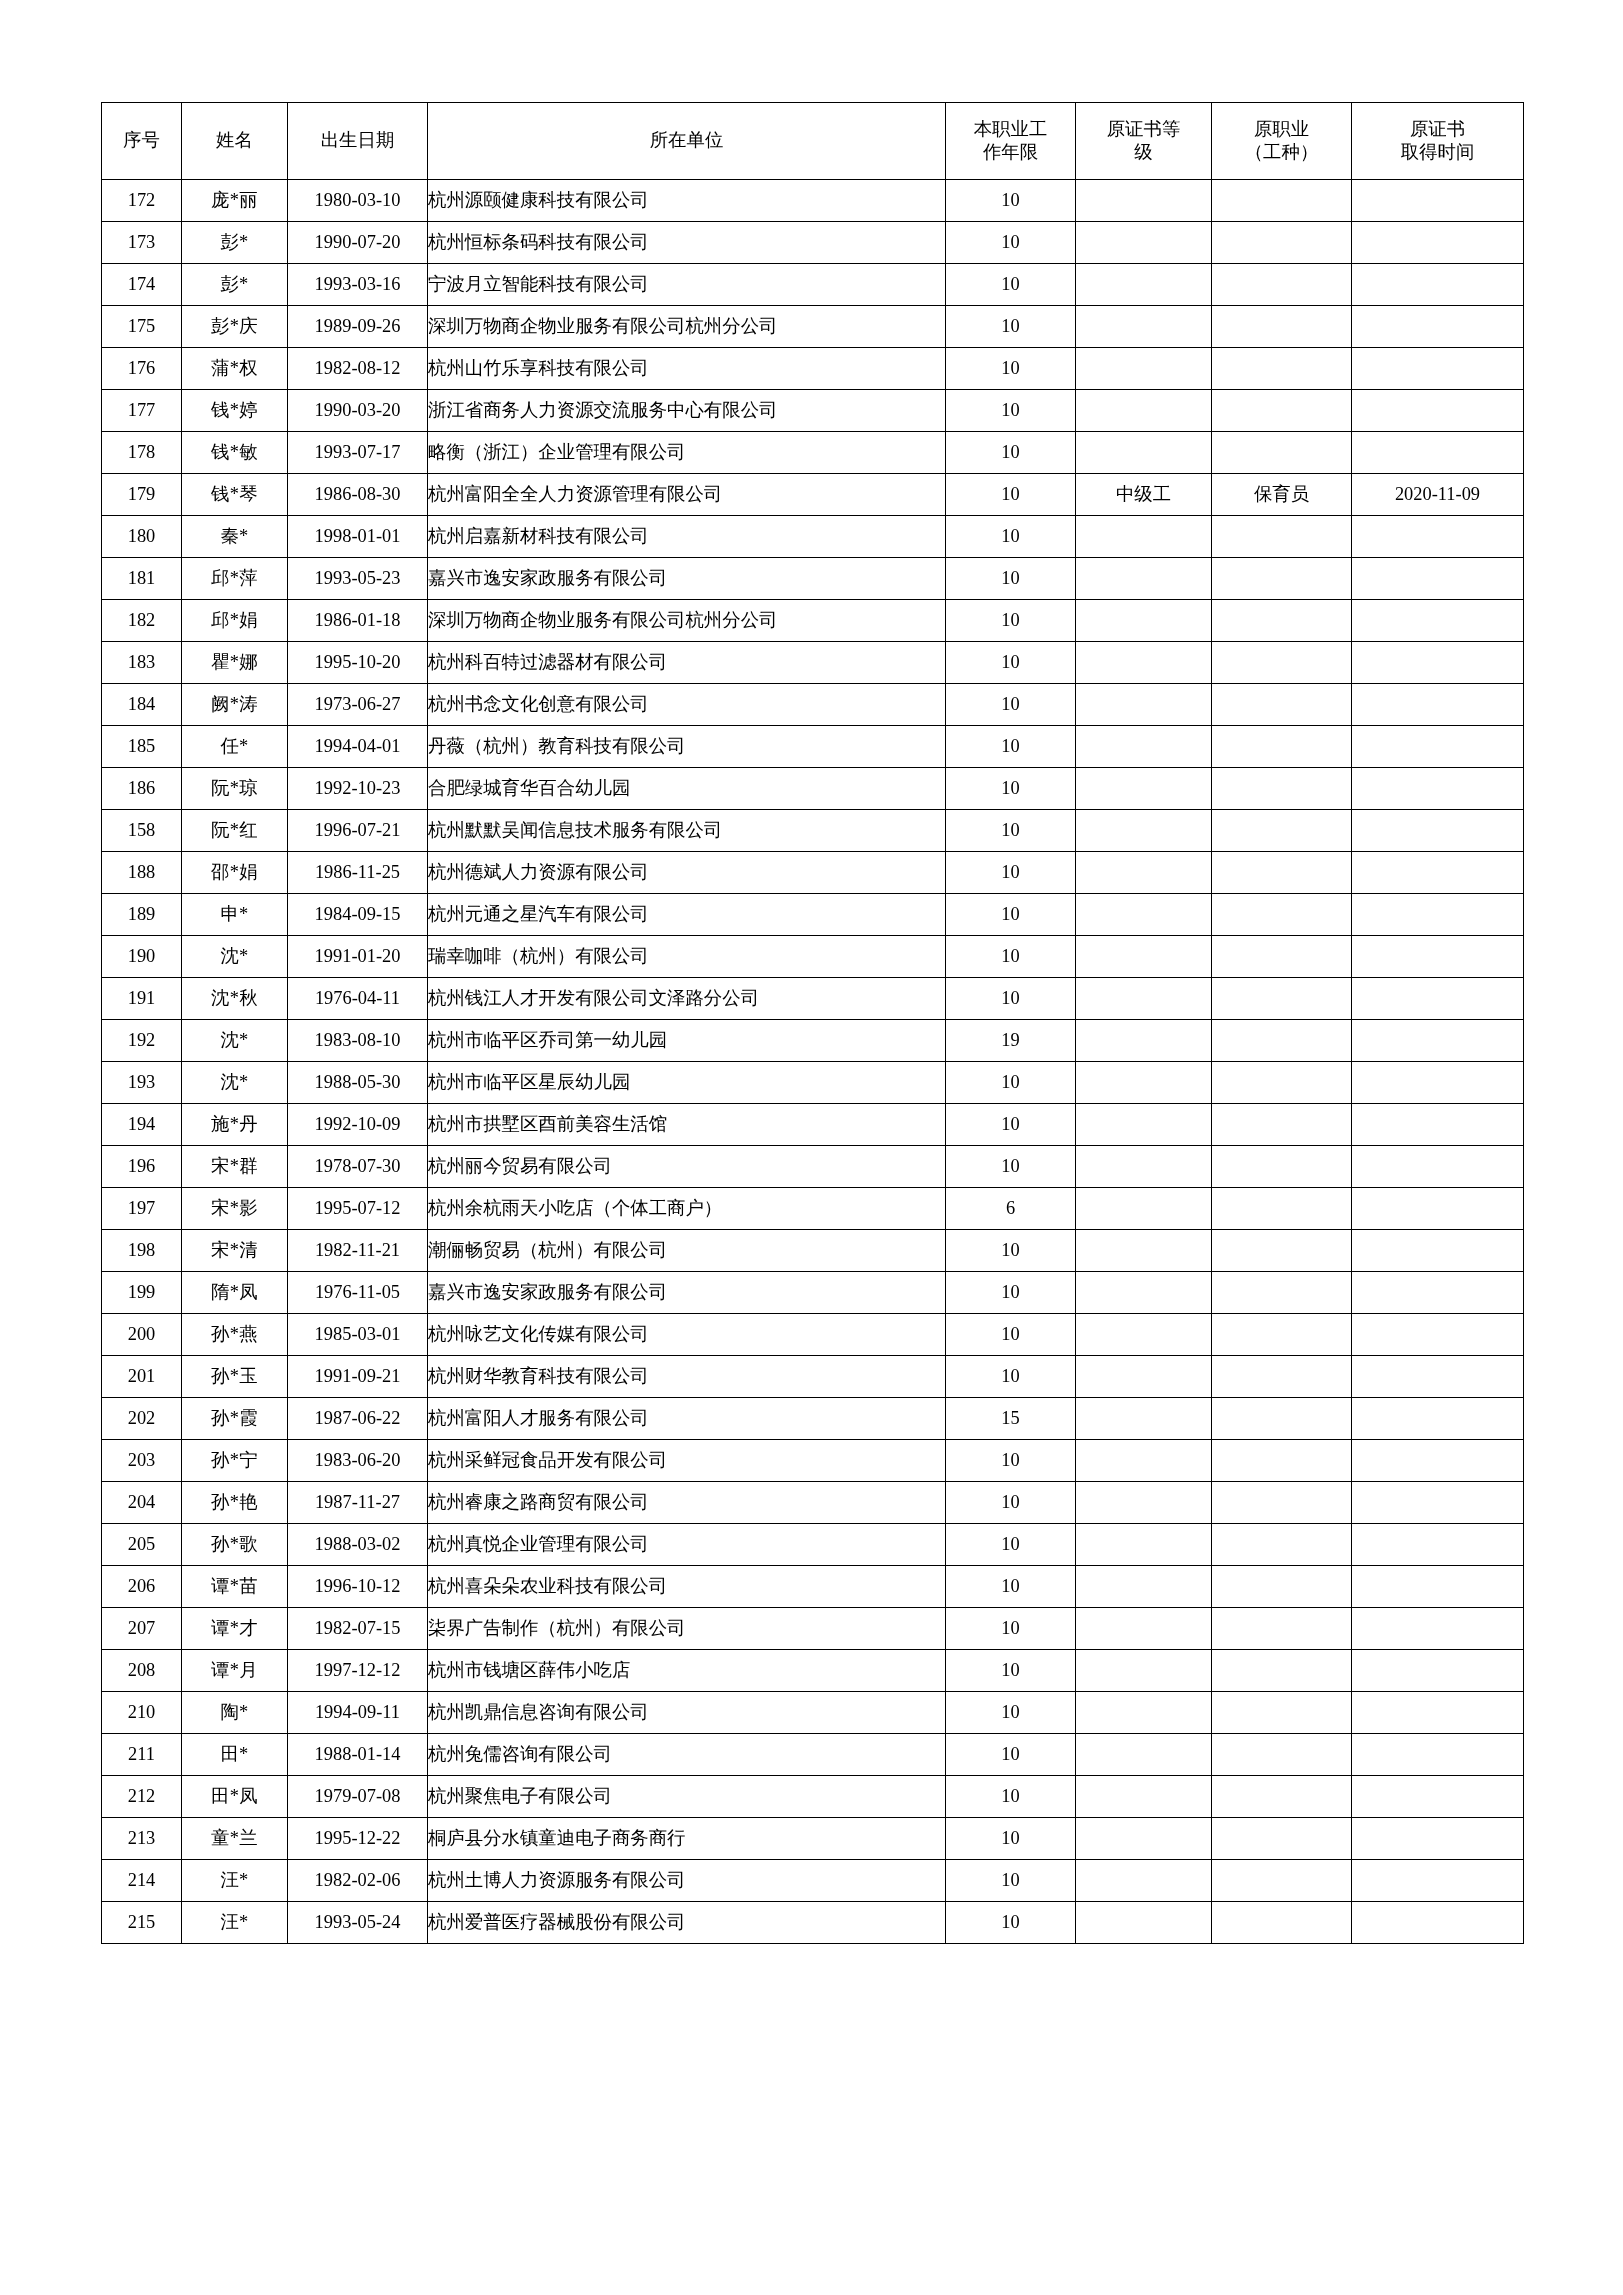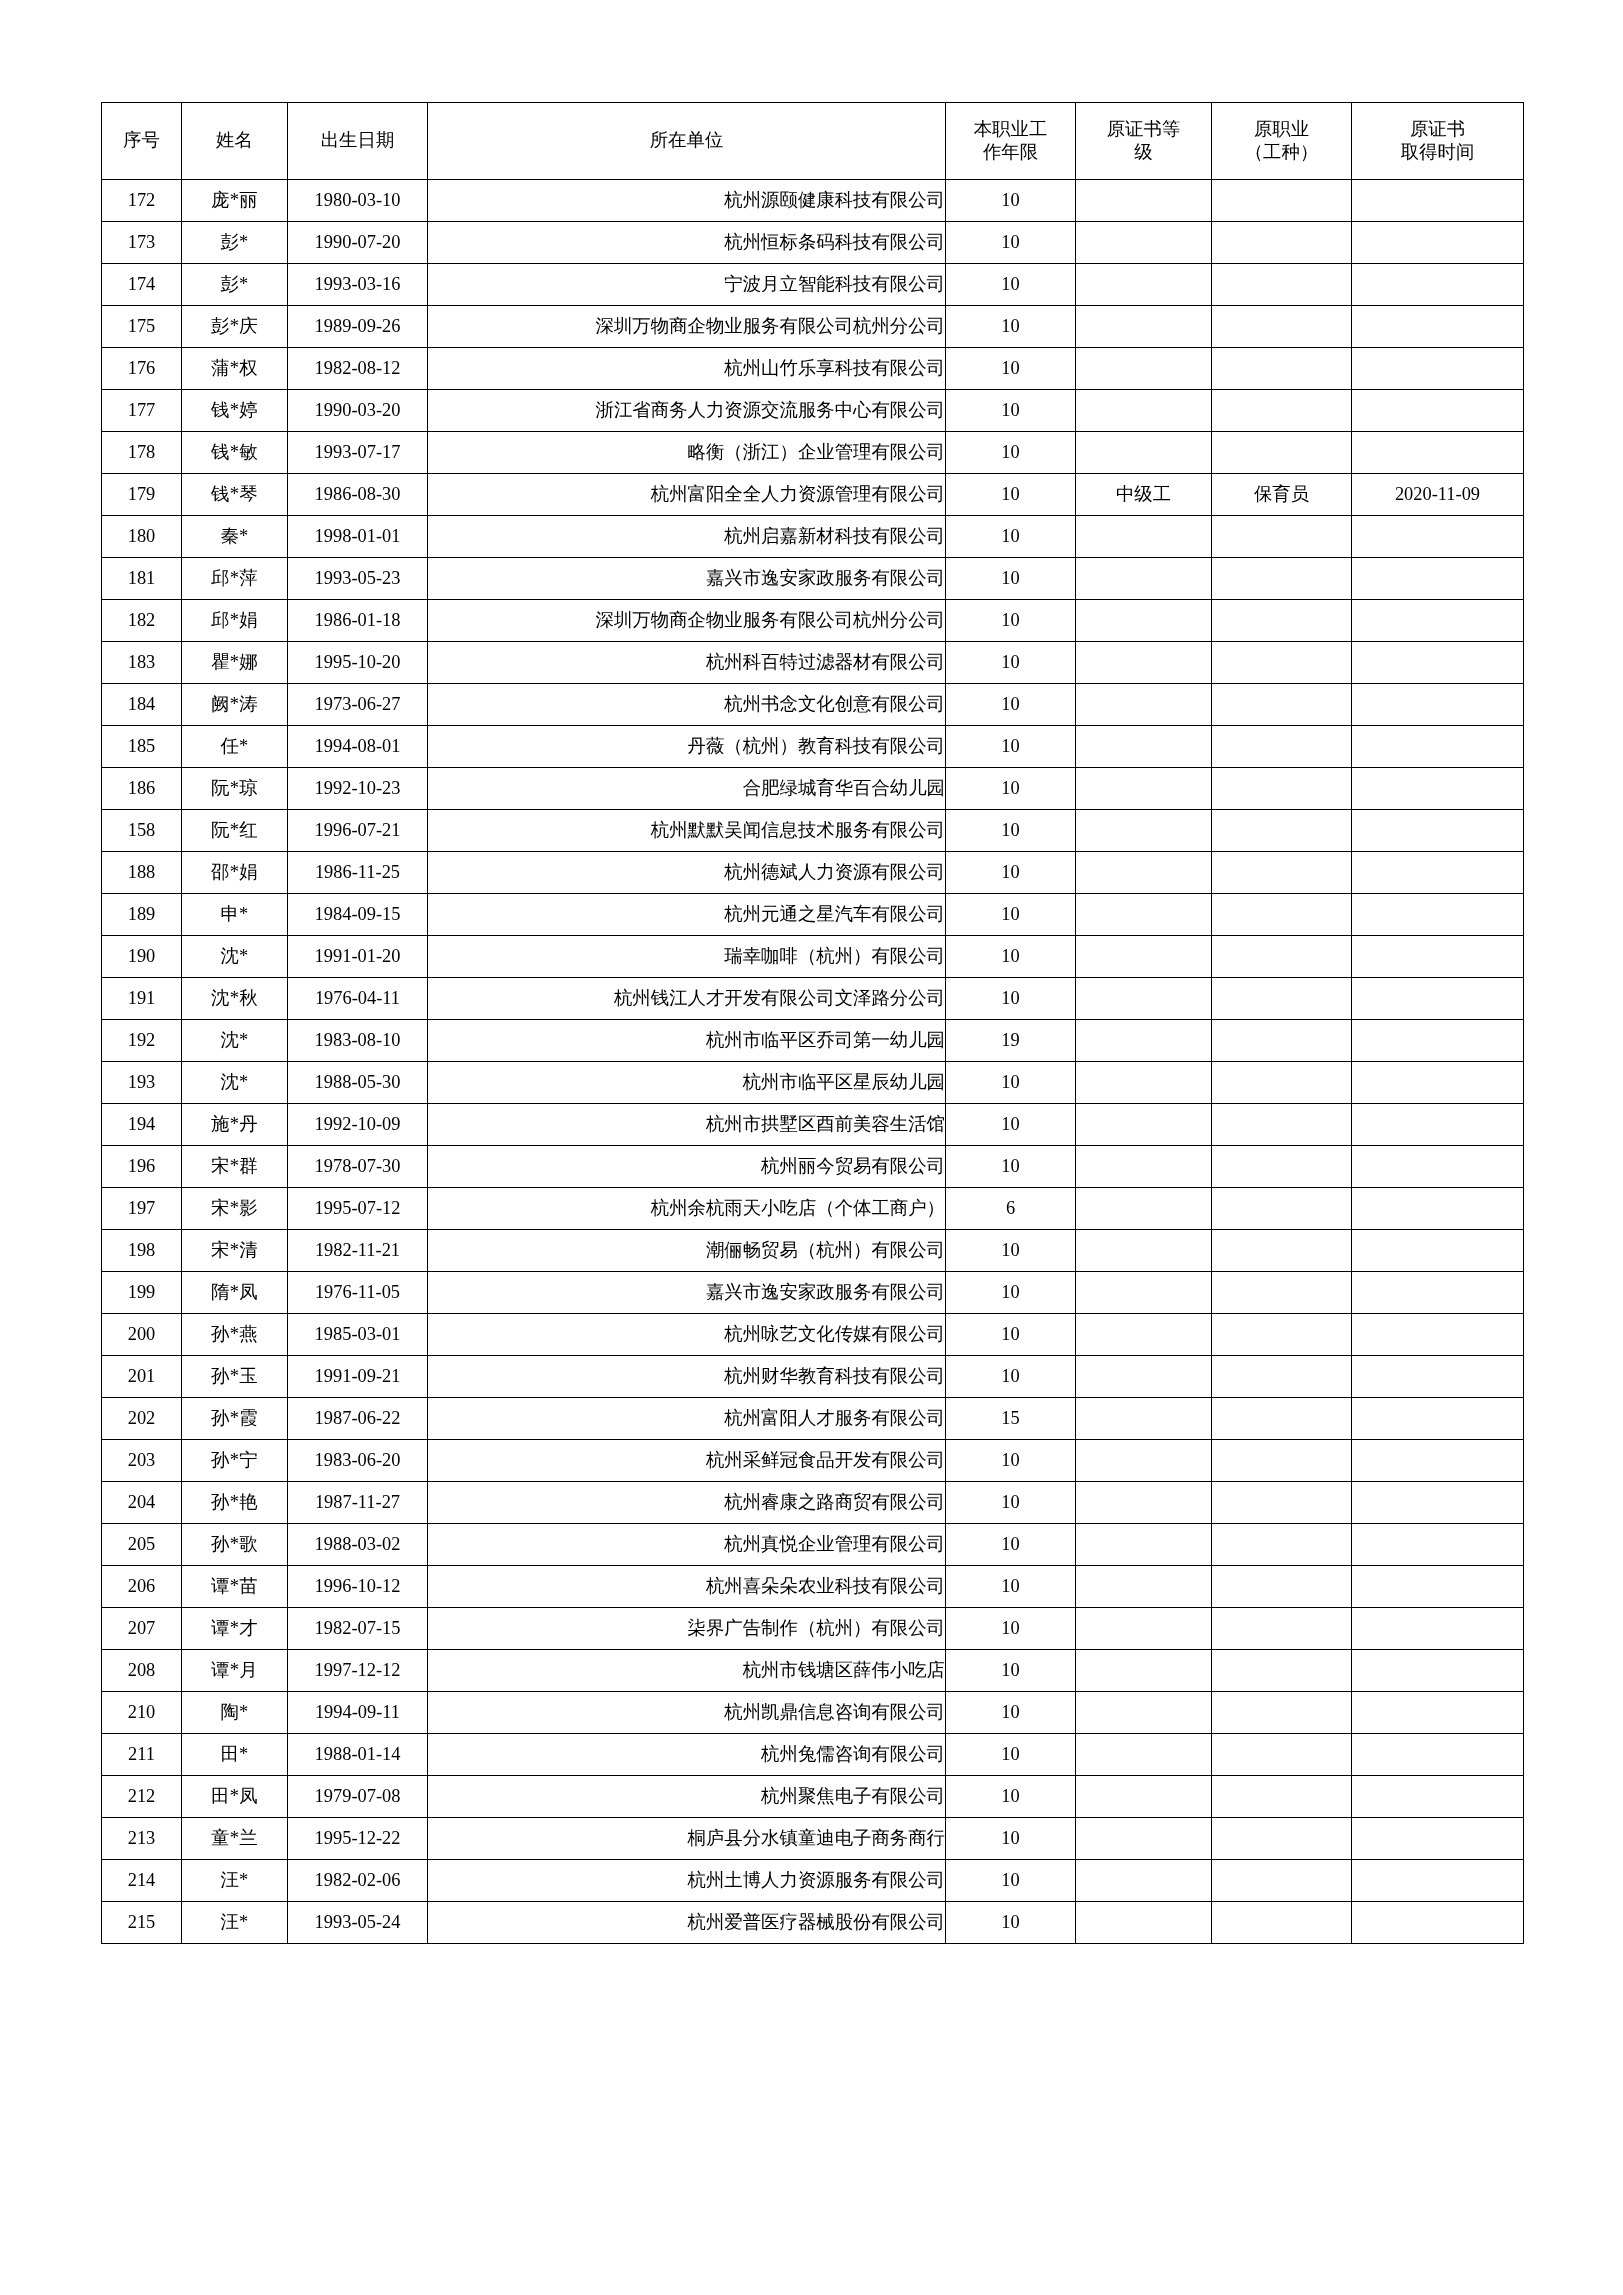--- a/index.html
+++ b/index.html
@@ -49,21 +49,21 @@
     padding: 4.1px 2.7px;
   }
   .hdr-two-line {
     display: block;
     white-space: pre-line;
   }
   td.idx, td.name, td.birth, td.years, td.level, td.job, td.date {
     text-align: center;
   }
   td.unit {
-    text-align: right;
+    text-align: left;
     padding-left: 9.5px;
   }
   td.name {
     letter-spacing: 0.3px;
   }
   td.birth, td.date {
     font-family: "Liberation Serif", "DejaVu Serif", serif;
   }
 </style>
 </head>
@@ -240,21 +240,21 @@
           <td class="birth">1973-06-27</td>
           <td class="unit">杭州书念文化创意有限公司</td>
           <td class="years">10</td>
           <td class="level"></td>
           <td class="job"></td>
           <td class="date"></td>
         </tr>
         <tr>
           <td class="idx">185</td>
           <td class="name">任*</td>
-          <td class="birth">1994-08-01</td>
+          <td class="birth">1994-04-01</td>
           <td class="unit">丹薇（杭州）教育科技有限公司</td>
           <td class="years">10</td>
           <td class="level"></td>
           <td class="job"></td>
           <td class="date"></td>
         </tr>
         <tr>
           <td class="idx">186</td>
           <td class="name">阮*琼</td>
           <td class="birth">1992-10-23</td>

